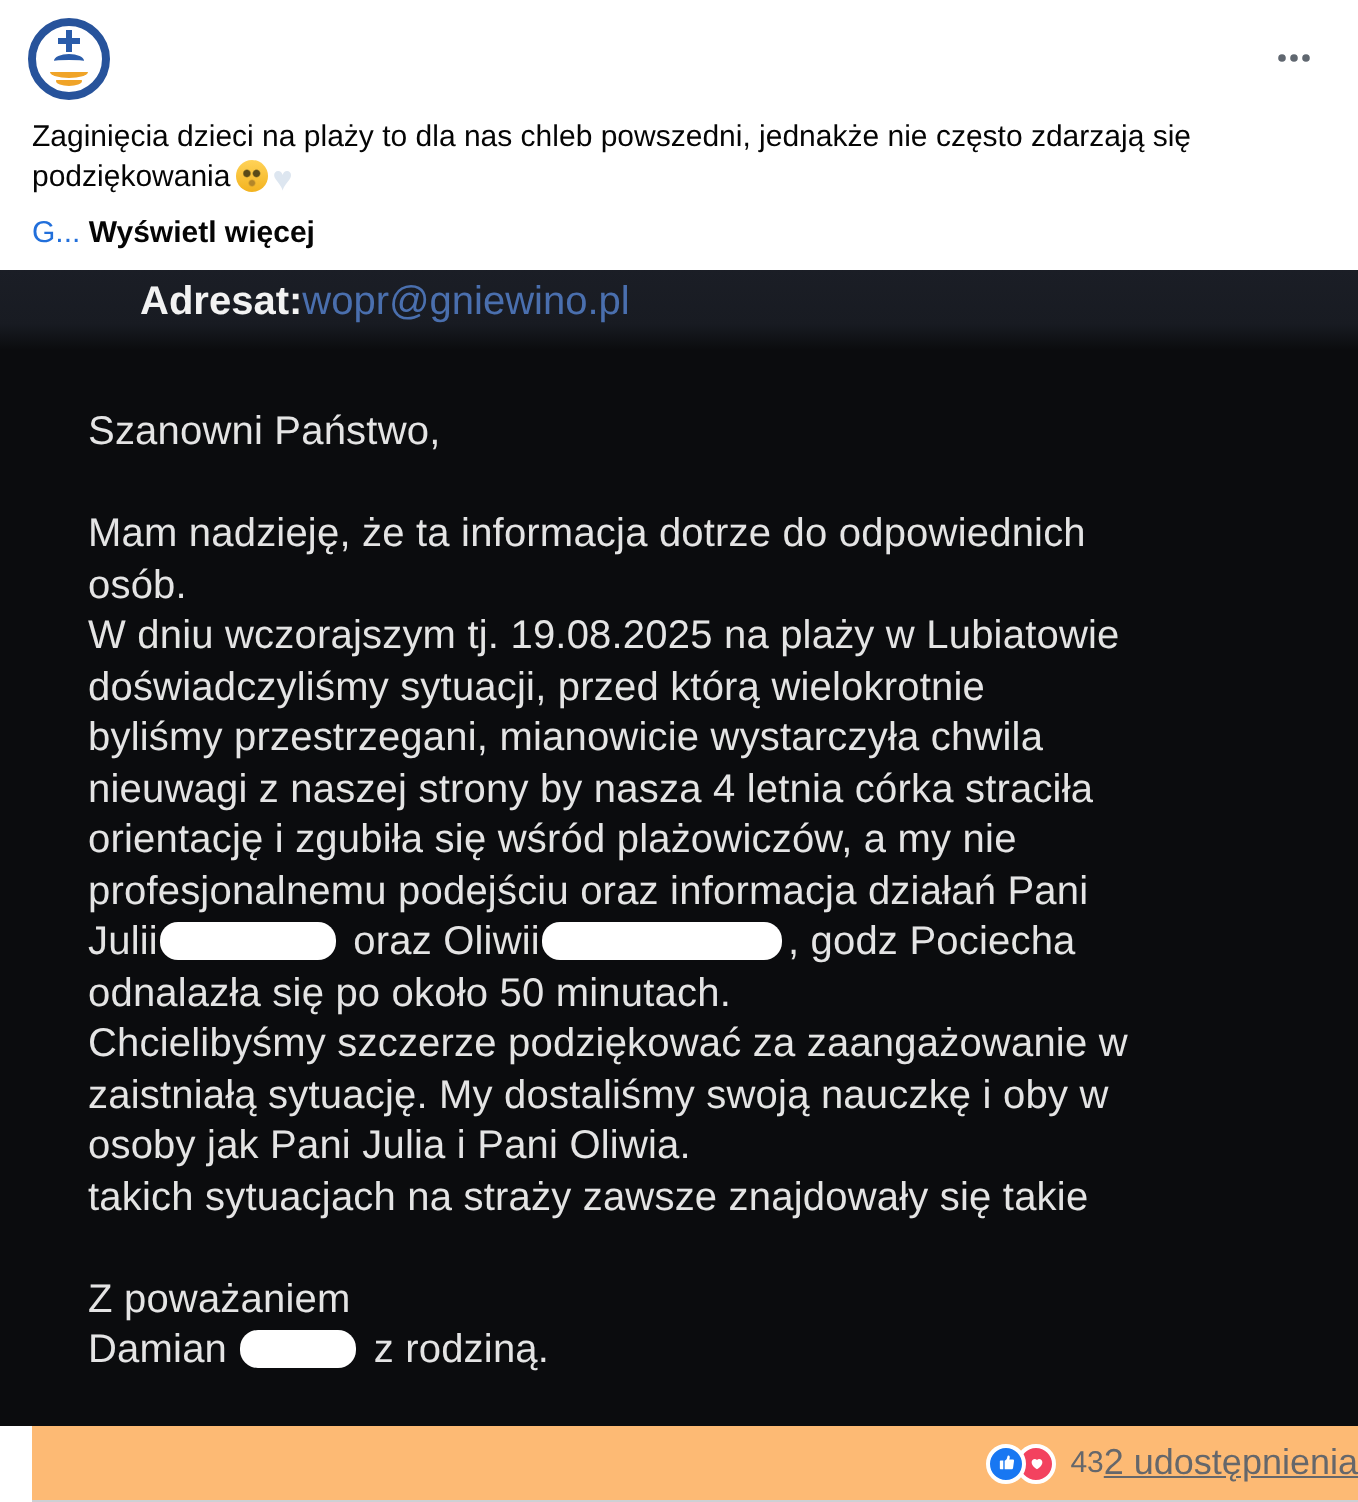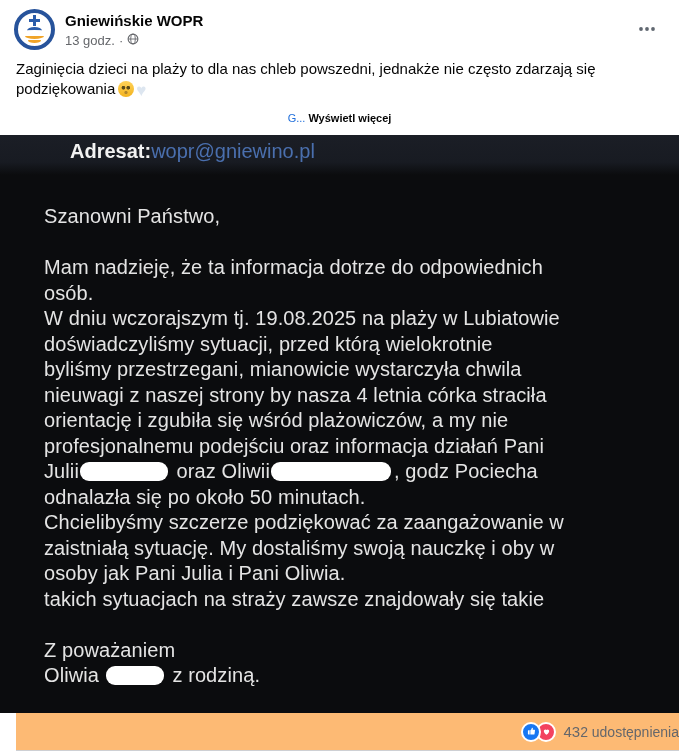--- a/index.html
+++ b/index.html
@@ -30,21 +30,21 @@
   
   .post-text { margin:9px 16px 0; font-size:15px; line-height:20px; color:#050505; }
   .emoji-face { display:inline-block; width:16px; height:16px; border-radius:50%; vertical-align:-3px;
     margin-left:3px;
     background:
       radial-gradient(circle at 34% 42%, #5a4a18 0 1.5px, rgba(0,0,0,0) 2.2px),
       radial-gradient(circle at 64% 42%, #5a4a18 0 1.5px, rgba(0,0,0,0) 2.2px),
       radial-gradient(circle at 50% 72%, #b3862a 0 1.2px, rgba(0,0,0,0) 2px),
       linear-gradient(180deg,#ffd257,#f3b31f); }
   .emoji-heart { color:#dde6f0; font-size:17px; vertical-align:-2px; margin-left:2px; }
-  .see-more-row { margin:7px 16px 0; font-size:11px; line-height:20px;text-align:center; }
+  .see-more-row { margin:7px 16px 0; font-size:15px; line-height:20px; }
   .trunc-link { color:#216fdb; cursor:pointer; }
   .see-more { font-weight:bold; color:#050505; cursor:pointer; }
 
   
   .photo { position:absolute; left:0; top:135px; width:679px; height:578px; cursor:pointer;
     background:linear-gradient(180deg,#1b1e26 0px,#181b22 27px,#0b0c0e 40px,#0b0c0e 100%); }
   .adresat-line { position:absolute; left:70px; top:3px; font-size:20px; line-height:26px; white-space:nowrap; }
   .adresat-label { font-weight:bold; color:#f2f2f2; }
   .adresat-email { color:#4a6fae; cursor:pointer; }
   .email-body { position:absolute; left:44px; top:69px; width:620px; }
@@ -56,48 +56,34 @@
   
   .footer { position:absolute; left:16px; top:713px; width:679px; height:38px; background:#fdba74;
     display:flex; align-items:center; justify-content:flex-end; padding:0 16px;
     border-bottom:1px solid #ced0d4; }
   .reactions { display:flex; align-items:center; cursor:pointer; }
   .rx-icon { width:20px; height:20px; border-radius:50%; display:flex; align-items:center;
     justify-content:center; border:2px solid #fff; }
   .rx-like { background:#1877f2; z-index:2; }
   .rx-love { background:#f3425f; margin-left:-5px; z-index:1; }
   .rx-count { margin-left:7px; font-size:15px; color:#65676b; }
-  .share-count { font-size:14px; color:#65676b; cursor:pointer; }
+  .share-count { font-size:18px; color:#65676b; cursor:pointer;text-decoration:underline; }
 </style>
 </head>
 <body>
 
 <div class="post">
 
   <div class="header">
     <div class="avatar">
       <span class="cross-v"></span>
       <span class="cross-h"></span>
       <span class="swim-arc"></span>
       <span class="wave1"></span>
       <span class="wave2"></span>
-    </div>
-    <div class="head-text">
-      <div class="page-name">Gniewińskie WOPR</div>
-      <div class="meta-row">
-        <span>13 godz.</span>
-        <span>·</span>
-        <span class="globe">
-          <svg width="12" height="12" viewBox="0 0 16 16">
-            <circle cx="8" cy="8" r="6.5" fill="none" stroke="#65676b" stroke-width="1.5"></circle>
-            <ellipse cx="8" cy="8" rx="3" ry="6.5" fill="none" stroke="#65676b" stroke-width="1.2"></ellipse>
-            <line x1="1.5" y1="8" x2="14.5" y2="8" stroke="#65676b" stroke-width="1.2"></line>
-          </svg>
-        </span>
-      </div>
     </div>
     <div class="more-btn">
       <svg width="18" height="6" viewBox="0 0 18 6">
         <circle cx="3" cy="3" r="1.9" fill="#606770"></circle>
         <circle cx="9" cy="3" r="1.9" fill="#606770"></circle>
         <circle cx="15" cy="3" r="1.9" fill="#606770"></circle>
       </svg>
     </div>
   </div>
 
@@ -125,21 +111,21 @@
         <div class="email-line"><span>orientację i zgubiła się wśród plażowiczów, a my nie</span></div>
         <div class="email-line"><span>profesjonalnemu podejściu oraz informacja działań Pani</span></div>
         <div class="email-line"><span>Julii</span><span class="redact" style="width: 88px;"></span><span> oraz Oliwii</span><span class="redact" style="width: 120px;"></span><span>, godz Pociecha</span></div>
         <div class="email-line"><span>odnalazła się po około 50 minutach.</span></div>
         <div class="email-line"><span>Chcielibyśmy szczerze podziękować za zaangażowanie w</span></div>
         <div class="email-line"><span>zaistniałą sytuację. My dostaliśmy swoją nauczkę i oby w</span></div>
         <div class="email-line"><span>osoby jak Pani Julia i Pani Oliwia.</span></div>
         <div class="email-line"><span>takich sytuacjach na straży zawsze znajdowały się takie</span></div>
         <div class="email-line"></div>
         <div class="email-line"><span>Z poważaniem</span></div>
-        <div class="email-line"><span>Oliwia </span><span class="redact" style="width: 58px;"></span><span> z rodziną.</span></div>
+        <div class="email-line"><span>Damian </span><span class="redact" style="width: 58px;"></span><span> z rodziną.</span></div>
       </div>
   </div>
 
   <div class="footer">
     <div class="reactions">
       <span class="rx-icon rx-like">
         <svg width="11" height="11" viewBox="0 0 16 16">
           <path fill="#fff" d="M5.3 6.1v6.4H3.5c-.4 0-.7-.3-.7-.7V6.8c0-.4.3-.7.7-.7h1.8zm1 6.4V6.3c.8-.3 1.5-1 1.7-1.8l.3-1.3c.1-.4.5-.7 1-.6.4.1.7.5.7 1v.5L9.7 5.5h2.6c.5 0 .9.5.8 1l-.7 5.1c-.1.5-.5.9-1 .9H6.3z"></path>
         </svg>
       </span>

